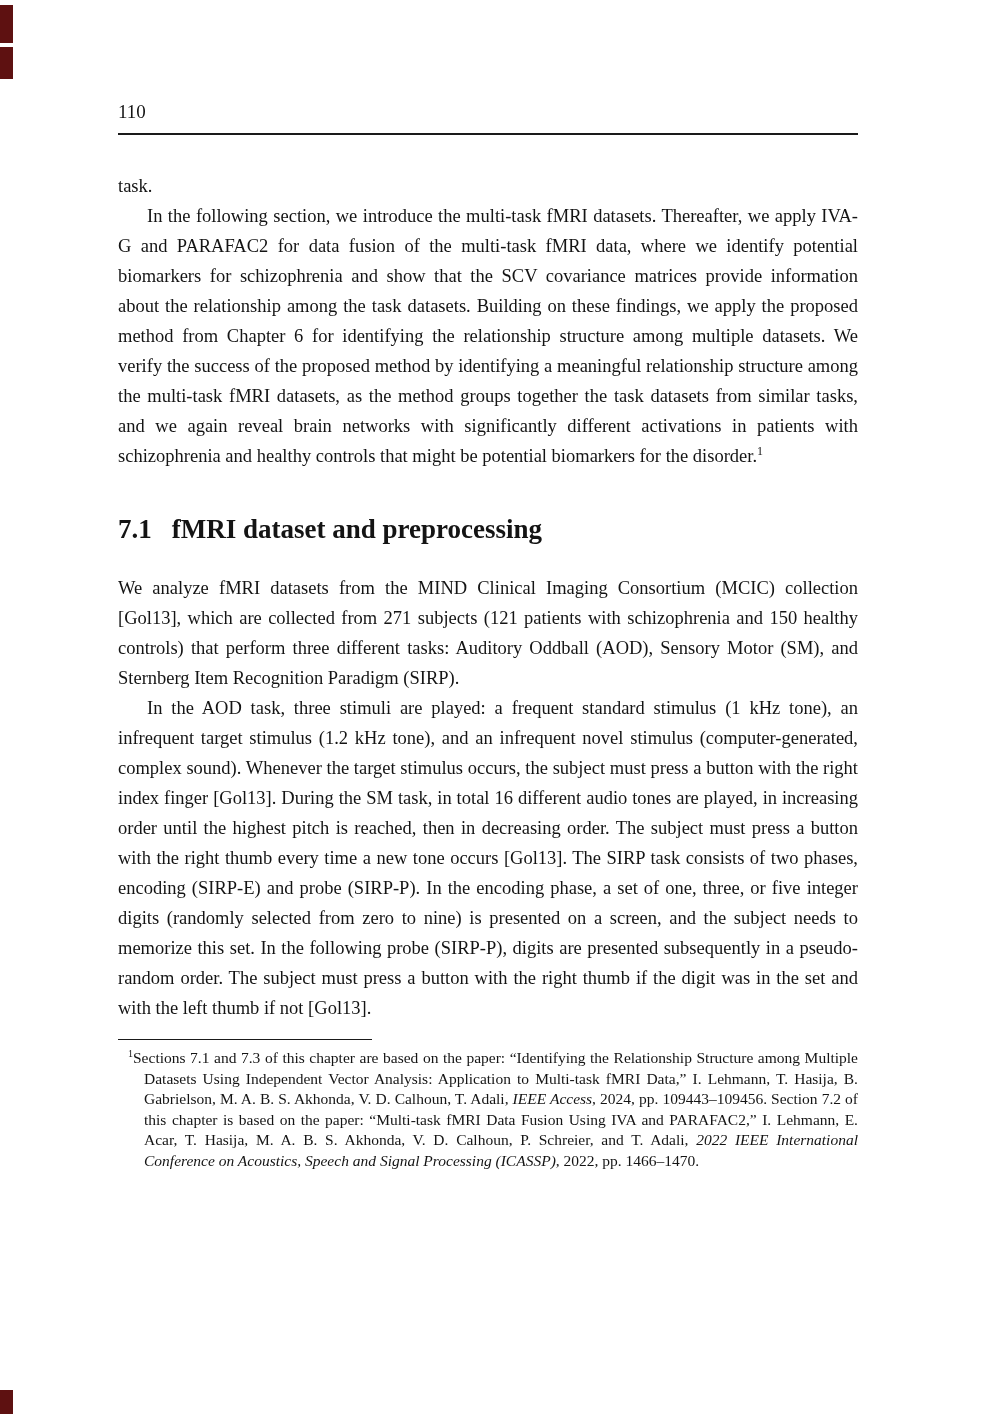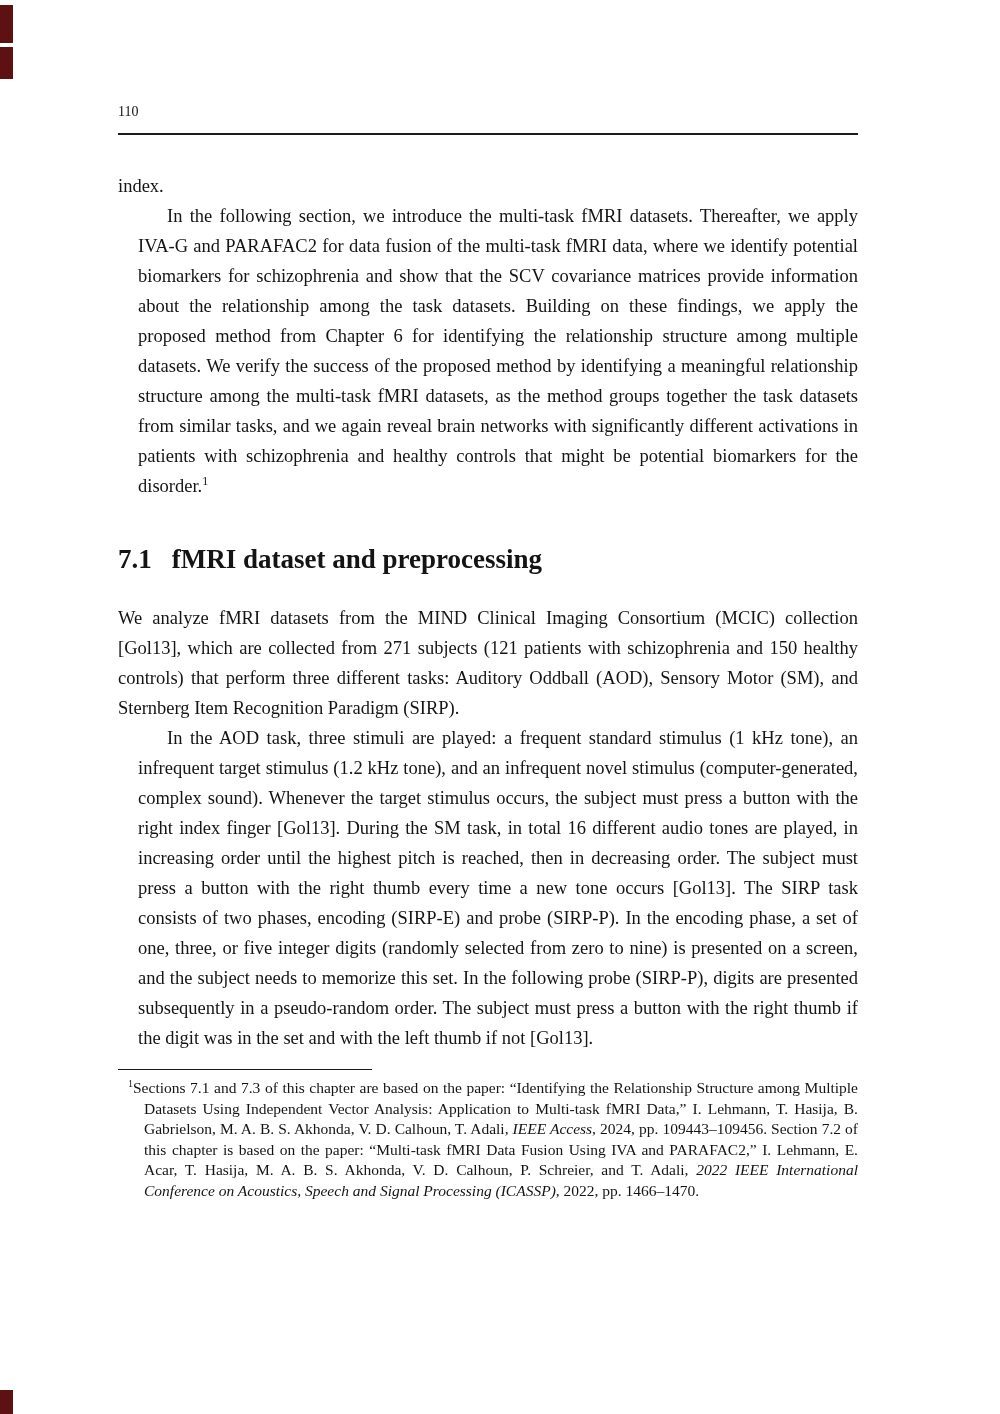--- a/index.html
+++ b/index.html
@@ -20,41 +20,40 @@
     position: absolute;
     left: 118px;
     right: 142px;
     top: 100px;
   }
   
   .runhead {
     display: flex;
     justify-content: space-between;
     align-items: baseline;
-    font-size: 14px;
+    font-size: 19px;
     line-height: 24px;
   }
   .headrule {
     height: 2px;
     background: #1a1a1a;
     margin-top: 9px;
   }
   
   .bodytext {
     margin-top: 36px;
     font-size: 18.5px;
     line-height: 30px;
     text-align: justify;
   }
   .bodytext p {
     margin: 0;
   }
   p.indent {
     text-indent: 29px;
-    margin-left: 20px;
   }
   sup.fn-ref {
     font-size: 12px;
     line-height: 0;
   }
   
   .section-heading {
     margin-top: 42px;
     margin-bottom: 28px;
     font-size: 27px;
@@ -107,21 +106,21 @@
 
   <div class="content">
 
     <div class="runhead">
       <span>110</span>
     </div>
     <div class="headrule"></div>
 
     <div class="bodytext">
 
-      <p><span>index.</span></p>
+      <p><span>task.</span></p>
 
       <p class="indent"><span>In the following section, we introduce the multi-task fMRI datasets. Thereafter, we apply IVA-G and PARAFAC2 for data fusion of the multi-task fMRI data, where we identify potential biomarkers for schizophrenia and show that the SCV covariance matrices provide information about the relationship among the task datasets. Building on these findings, we apply the proposed method from Chapter 6 for identifying the relationship structure among multiple datasets. We verify the success of the proposed method by identifying a meaningful relationship structure among the multi-task fMRI datasets, as the method groups together the task datasets from similar tasks, and we again reveal brain networks with significantly different activations in patients with schizophrenia and healthy controls that might be potential biomarkers for the disorder.</span><sup class="fn-ref">1</sup></p>
 
       <h2 class="section-heading">
         <span class="secnum">7.1</span><span>fMRI dataset and preprocessing</span>
       </h2>
 
       <p><span>We analyze fMRI datasets from the MIND Clinical Imaging Consortium (MCIC) collection [Gol13], which are collected from 271 subjects (121 patients with schizophrenia and 150 healthy controls) that perform three different tasks: Auditory Oddball (AOD), Sensory Motor (SM), and Sternberg Item Recognition Paradigm (SIRP).</span></p>
 
       <p class="indent"><span>In the AOD task, three stimuli are played: a frequent standard stimulus (1 kHz tone), an infrequent target stimulus (1.2 kHz tone), and an infrequent novel stimulus (computer-generated, complex sound). Whenever the target stimulus occurs, the subject must press a button with the right index finger [Gol13]. During the SM task, in total 16 different audio tones are played, in increasing order until the highest pitch is reached, then in decreasing order. The subject must press a button with the right thumb every time a new tone occurs [Gol13]. The SIRP task consists of two phases, encoding (SIRP-E) and probe (SIRP-P). In the encoding phase, a set of one, three, or five integer digits (randomly selected from zero to nine) is presented on a screen, and the subject needs to memorize this set. In the following probe (SIRP-P), digits are presented subsequently in a pseudo-random order. The subject must press a button with the right thumb if the digit was in the set and with the left thumb if not [Gol13].</span></p>

